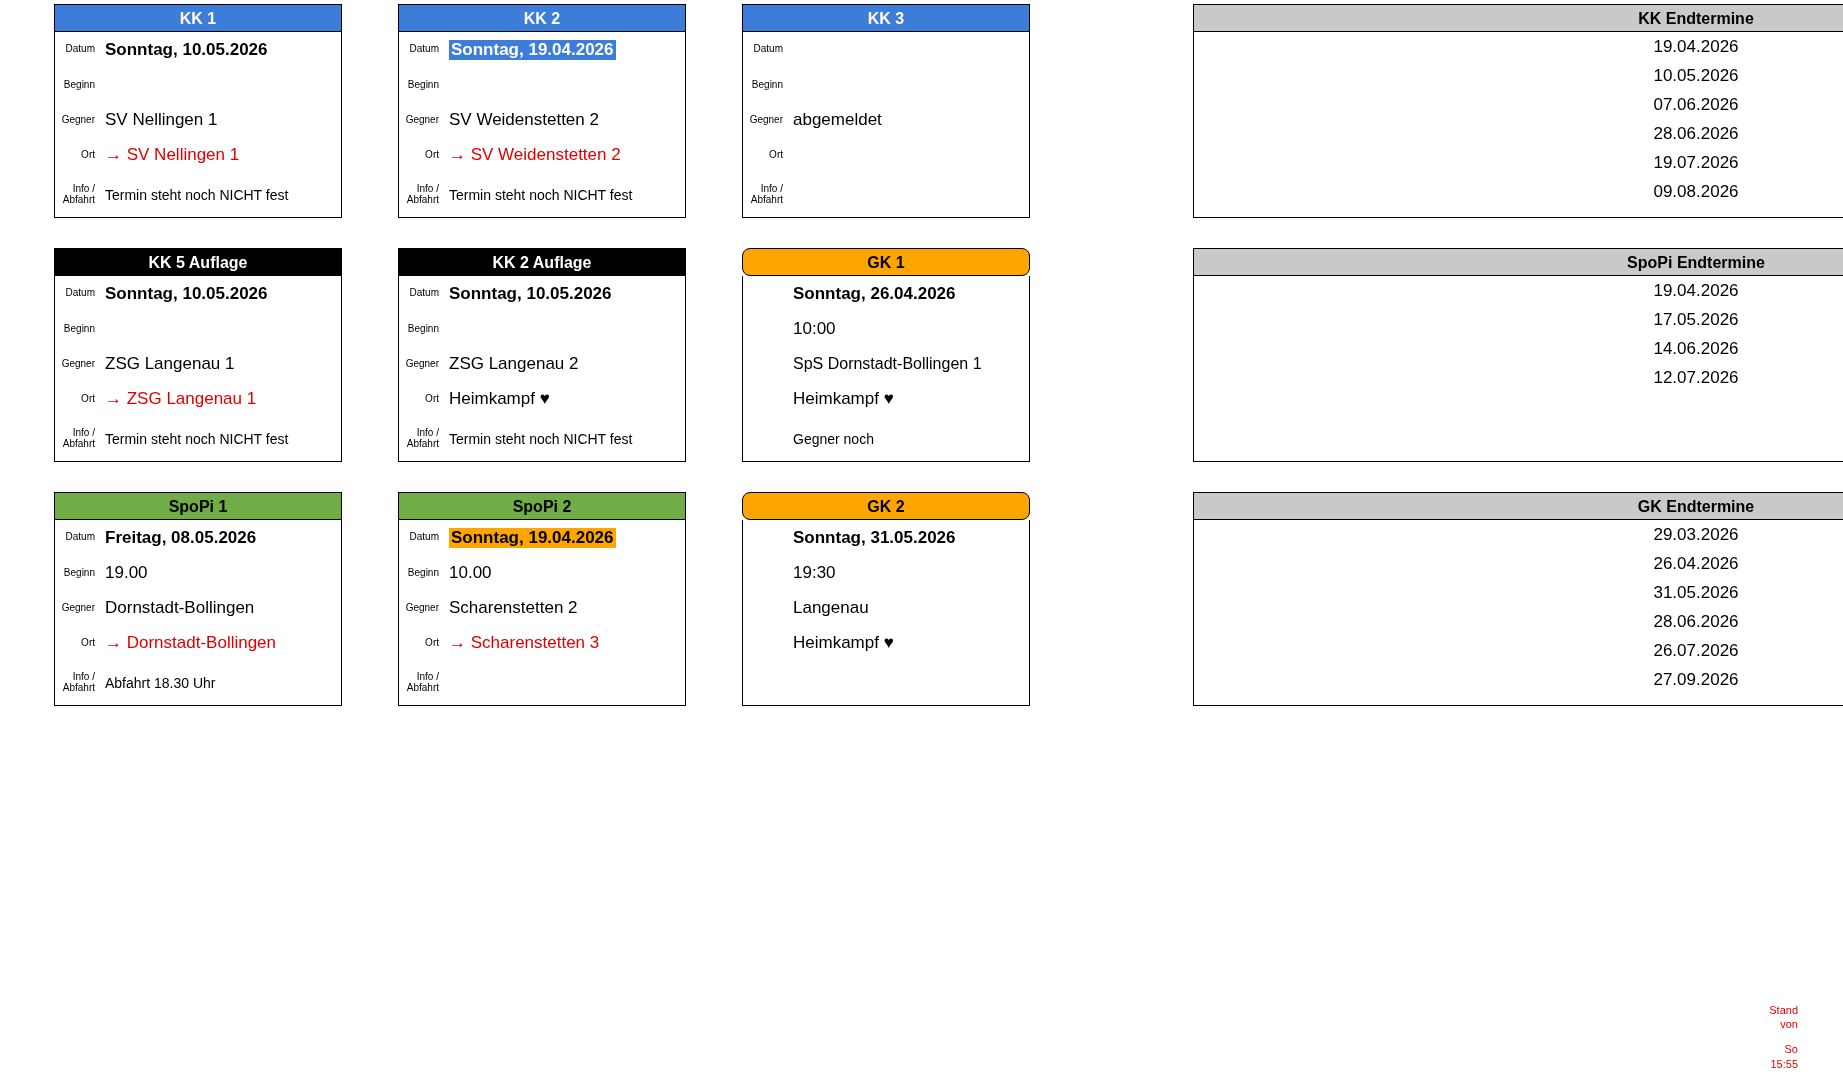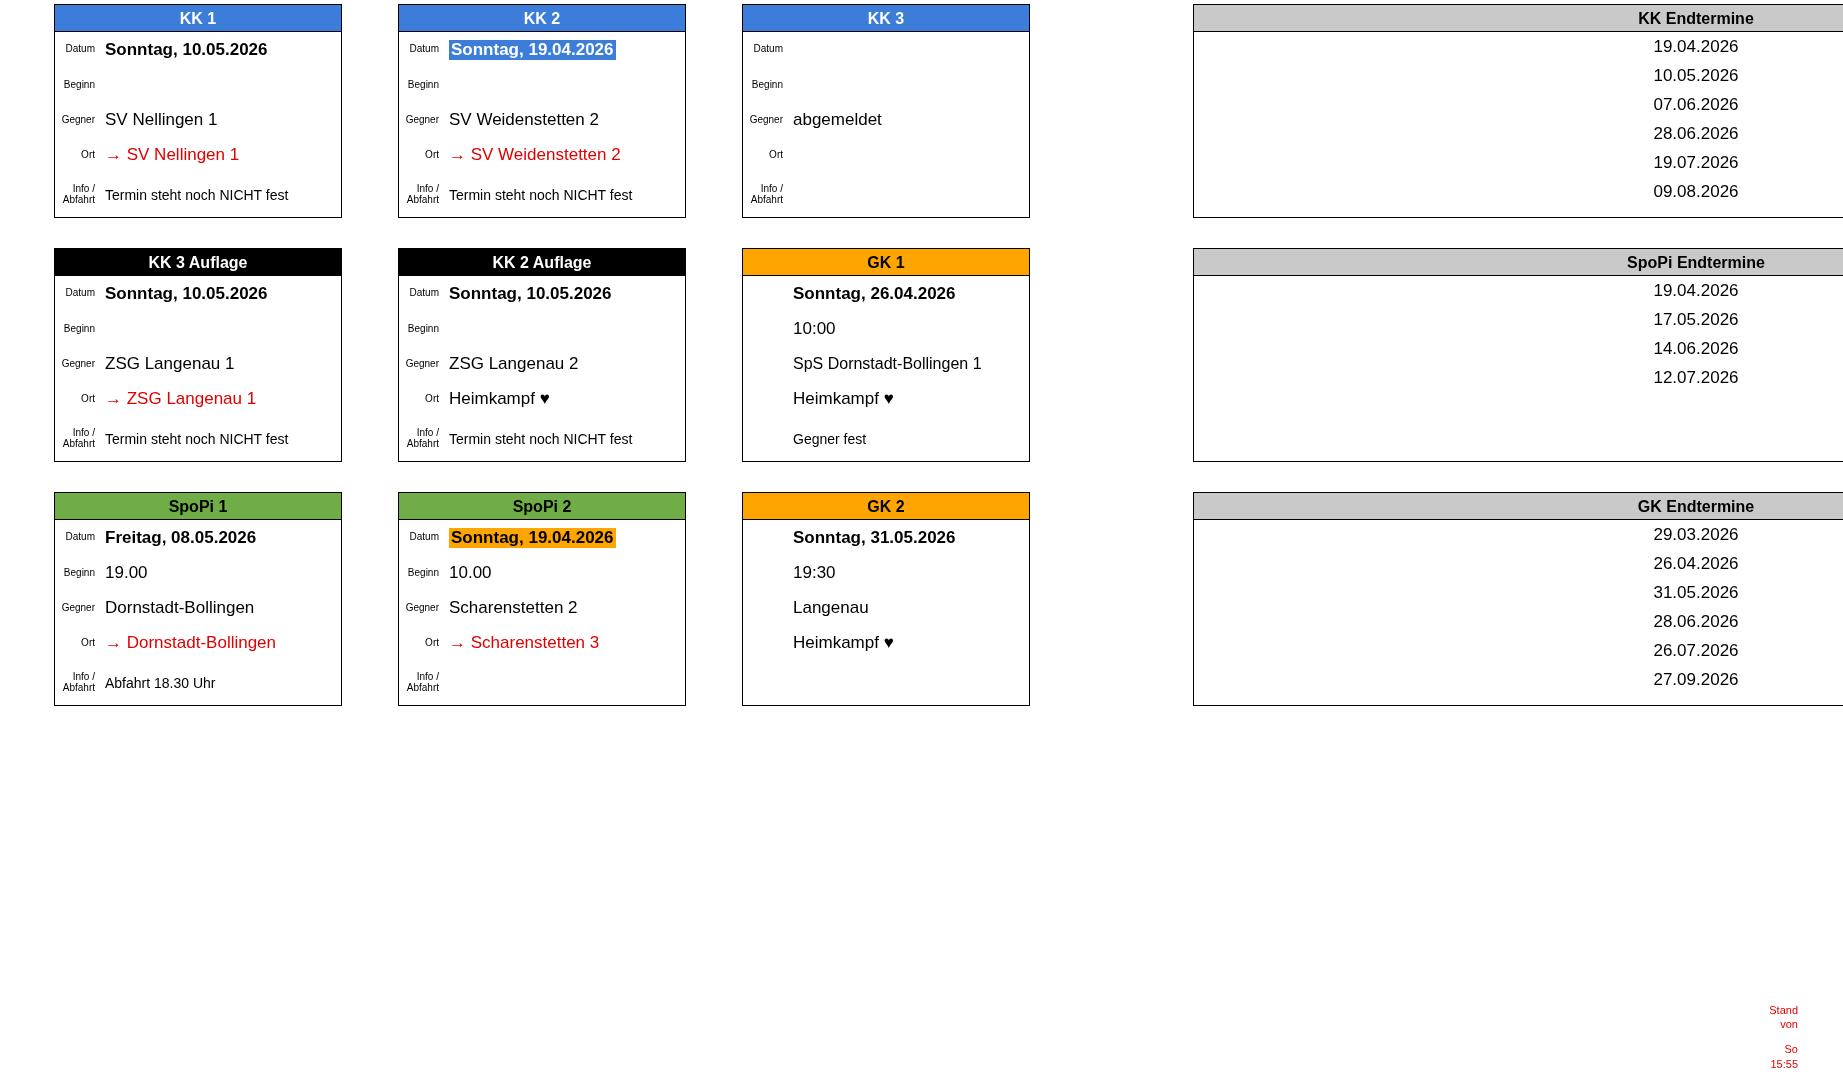--- a/index.html
+++ b/index.html
@@ -44,21 +44,21 @@
     line-height: 28px;
     text-align: center;
     font-weight: bold;
     font-size: 16px;
     border: 1px solid #000;
     box-sizing: border-box;
   }
   .t-blue   { background: #3b7dd8; color: #ffffff; }
   .t-black  { background: #000000; color: #ffffff; }
   .t-green  { background: #70ad47; color: #000000; }
-  .t-orange { background: #ffa500; color: #000000; }
+  .t-orange { background: #ffa500; color: #000000; border-radius: 8px; }
 
   .card-body {
     border: 1px solid #000;
     border-top: none;
     box-sizing: border-box;
     height: 186px;
     display: flex;
     flex-direction: column;
   }
   .fieldrow {
@@ -222,21 +222,21 @@
             <div class="val italic"></div>
           </div>
         </div>
       </div>
 
     </div>
 
     <div class="row" style="margin-top:30px;">
 
       <div class="card">
-        <div class="card-title t-black">KK 3 Auflage</div>
+        <div class="card-title t-black">KK 5 Auflage</div>
         <div class="card-body">
           <div class="fieldrow">
             <div class="lbl">Datum</div>
             <div class="val bold">Sonntag, 10.05.2026</div>
           </div>
           <div class="fieldrow">
             <div class="lbl">Beginn</div>
             <div class="val"></div>
           </div>
           <div class="fieldrow">
@@ -294,21 +294,21 @@
           <div class="fieldrow">
             <div class="lbl"></div>
             <div class="val small">SpS Dornstadt-Bollingen 1</div>
           </div>
           <div class="fieldrow">
             <div class="lbl"></div>
             <div class="val">Heimkampf ♥</div>
           </div>
           <div class="fieldrow info">
             <div class="lbl"></div>
-            <div class="val italic">Gegner fest</div>
+            <div class="val italic">Gegner noch</div>
           </div>
         </div>
       </div>
 
     </div>
 
     <div class="row" style="margin-top:30px;">
 
       <div class="card">
         <div class="card-title t-green">SpoPi 1</div>

